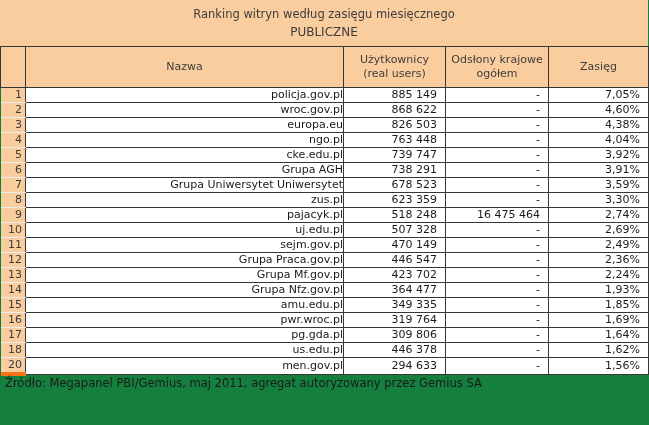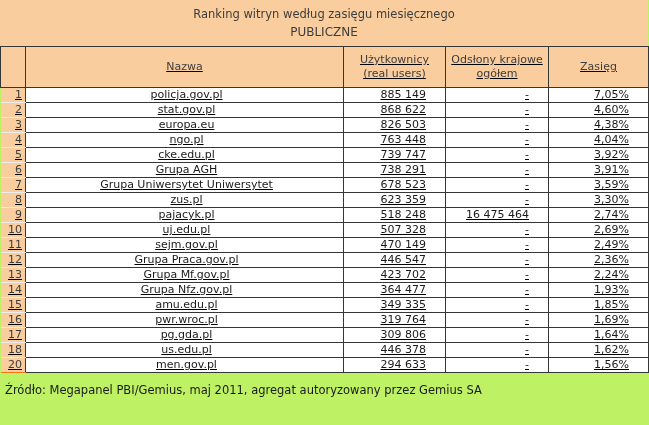--- a/index.html
+++ b/index.html
@@ -7,21 +7,21 @@
     padding: 0;
     background: #ffffff;
     width: 649px;
     height: 425px;
     overflow: hidden;
     font-family: "DejaVu Sans", "Liberation Sans", sans-serif;
   }
   .page {
     width: 649px;
     height: 425px;
-    background: #bef264;
+    background: #15803d;
   }
   .table-wrap {
     width: 648px;
   }
   .title-block {
     width: 648px;
     height: 46px;
     background: #facd9e;
     text-align: center;
   }
@@ -34,21 +34,20 @@
   .category {
     font-size: 12px;
     font-weight: normal;
     color: #3d3d3d;
     line-height: 20px;
   }
   table {
     border-collapse: collapse;
     table-layout: fixed;
     width: 648px;
-    text-decoration: underline;
   }
   col.c-rank  { width: 25px; }
   col.c-name  { width: 318px; }
   col.c-users { width: 102px; }
   col.c-views { width: 103px; }
   col.c-reach { width: 100px; }
   th {
     background: #facd9e;
     border: 1px solid #363636;
     font-weight: normal;
@@ -74,32 +73,31 @@
   td.rank {
     background: #facd9e;
     border: none;
     border-right: 1px solid #363636;
     border-bottom: 1px solid #ececec;
     text-align: right;
     padding-right: 3px;
     color: #3d3d3d;
   }
   tbody tr:last-child td.rank {
-    border-bottom: 1px solid #f97316;
+    border-bottom: 4px solid #f97316;
   }
   td.name {
-    text-align: center;
+    text-align: right;
     padding-left: 4px;
   }
   td.num {
     text-align: right;
-    padding-right: 19px;
+    padding-right: 8px;
   }
   .footer {
-    margin-top: 10px;
     margin-left: 5px;
     font-size: 11.5px;
     color: #1a1a1a;
   }
 </style>
 </head>
 <body>
 
 <div class="page">
   <div class="table-wrap">
@@ -129,21 +127,21 @@
       <tbody id="rows">
           <tr>
     <td class="rank">1</td>
     <td class="name">policja.gov.pl</td>
     <td class="num">885 149</td>
     <td class="num">-</td>
     <td class="num">7,05%</td>
   </tr>
           <tr>
     <td class="rank">2</td>
-    <td class="name">stat.gov.pl</td>
+    <td class="name">wroc.gov.pl</td>
     <td class="num">868 622</td>
     <td class="num">-</td>
     <td class="num">4,60%</td>
   </tr>
           <tr>
     <td class="rank">3</td>
     <td class="name">europa.eu</td>
     <td class="num">826 503</td>
     <td class="num">-</td>
     <td class="num">4,38%</td>

